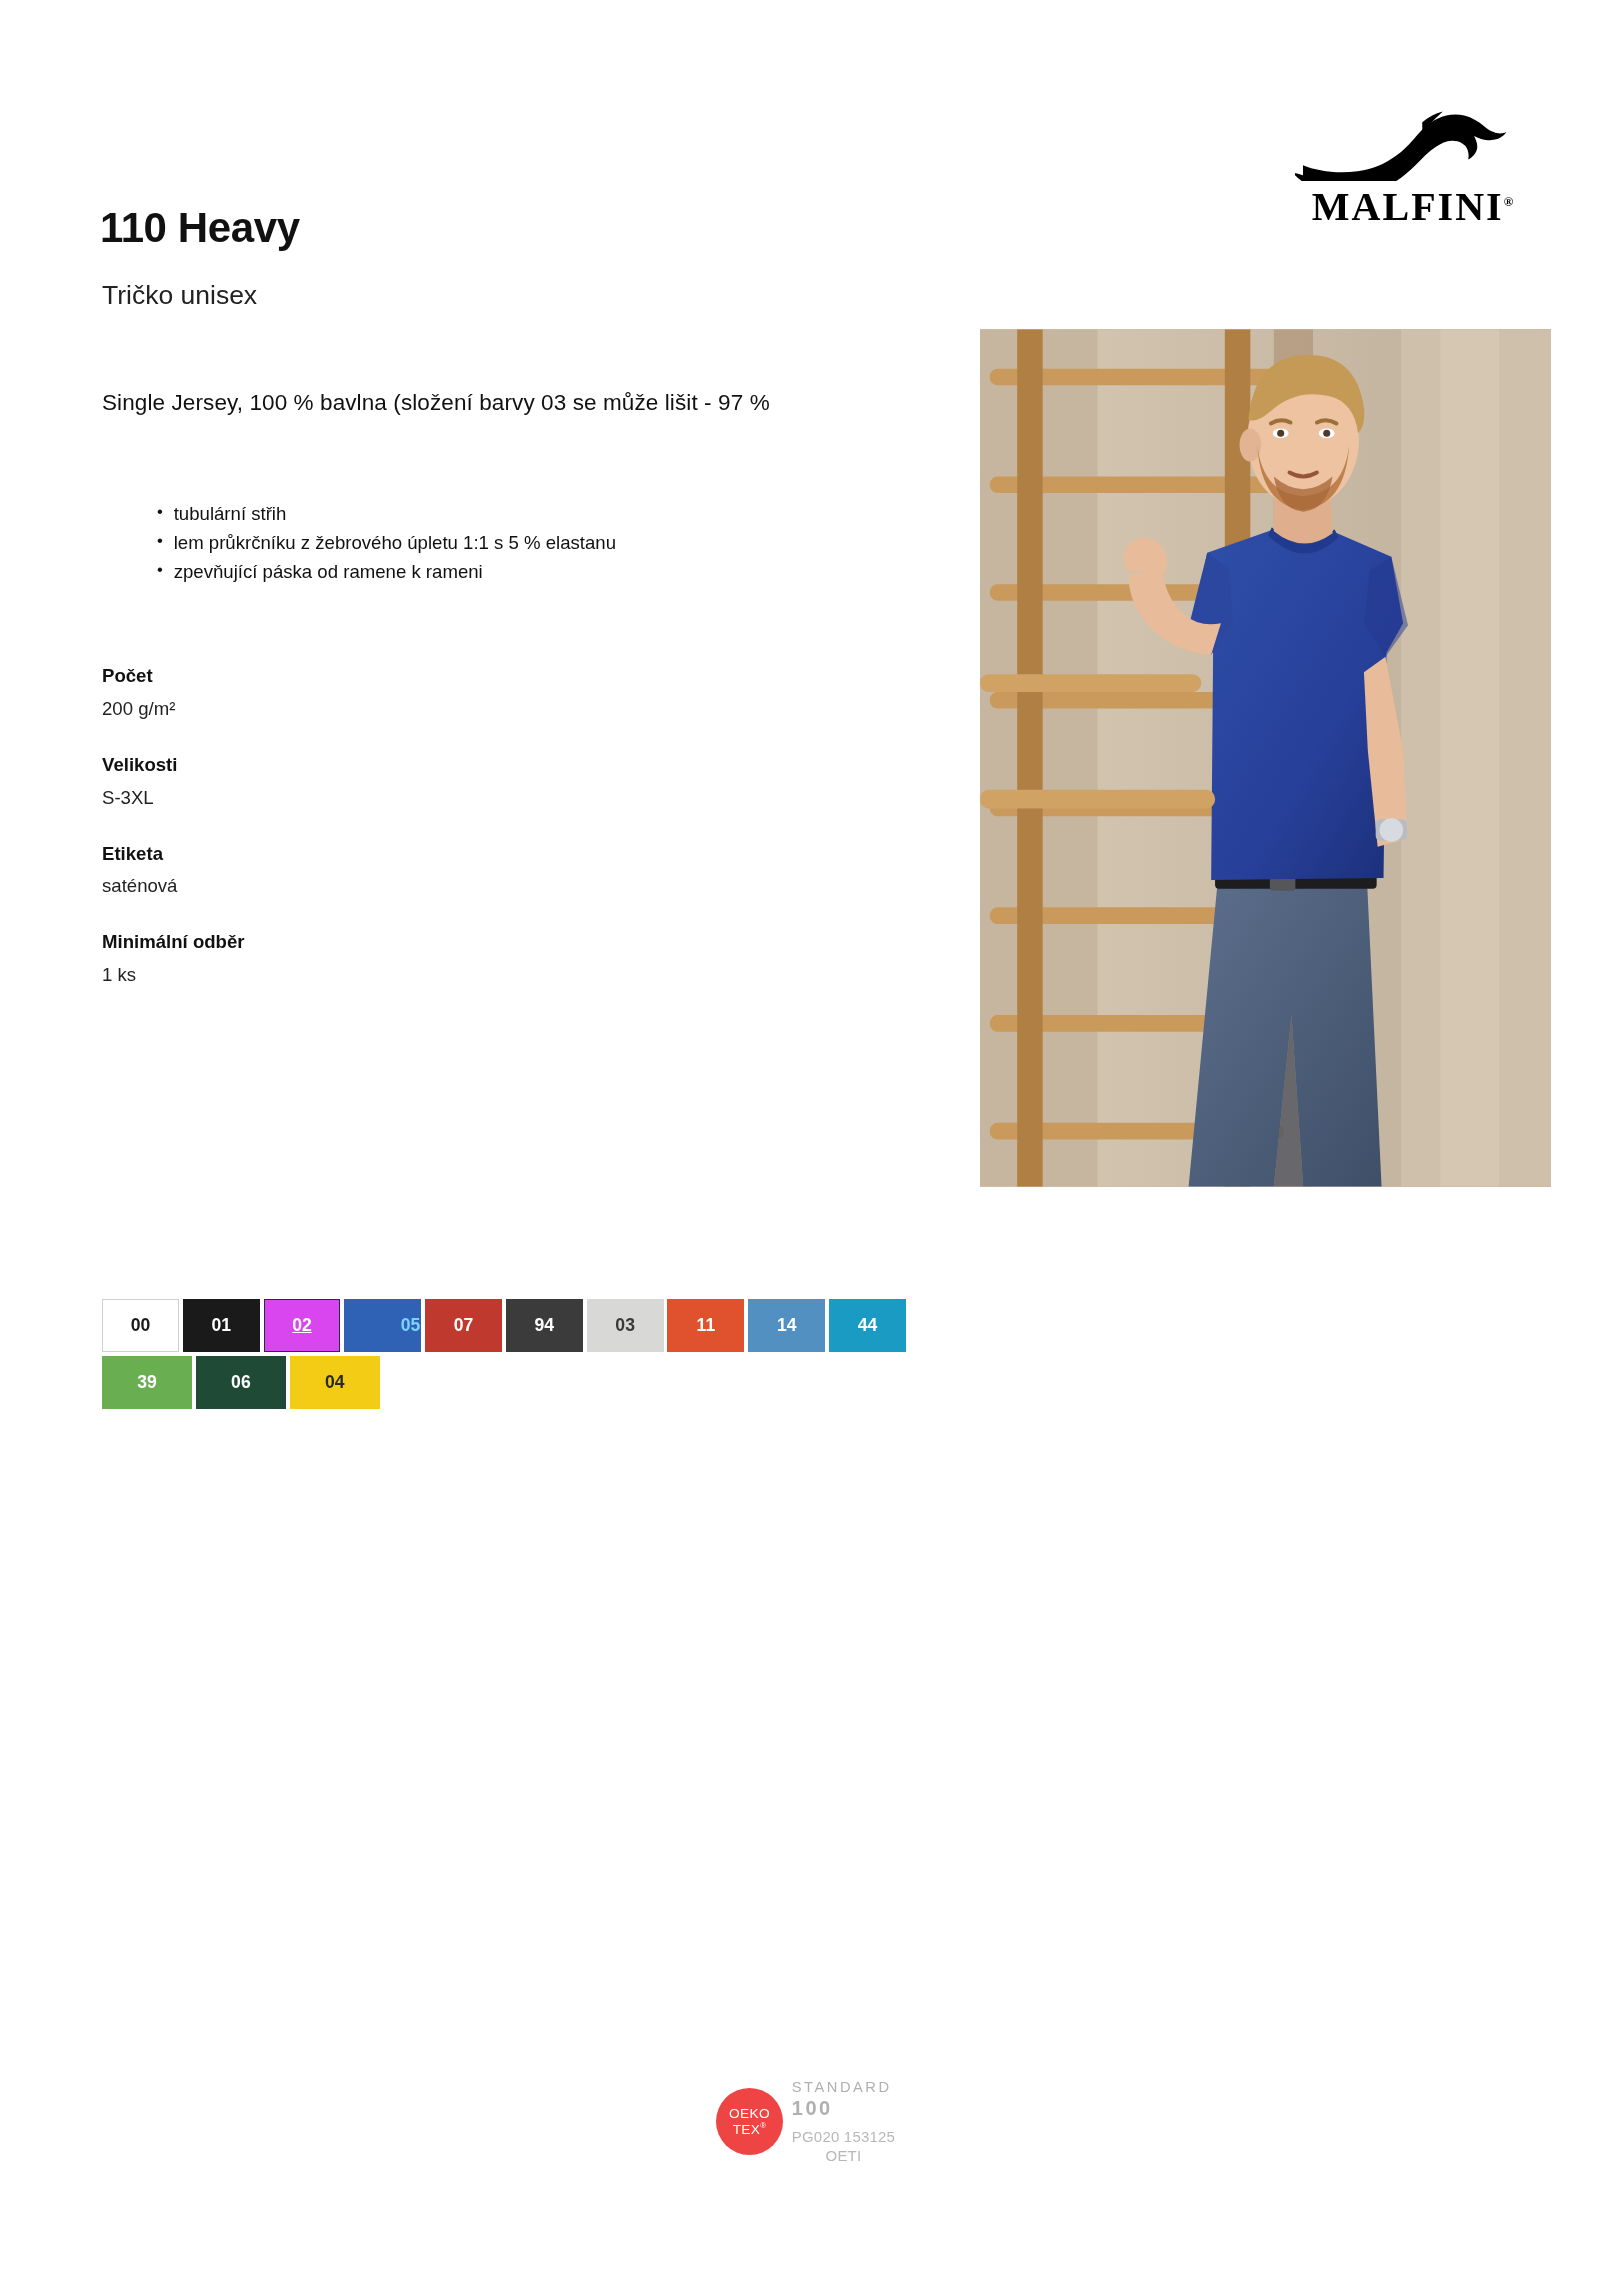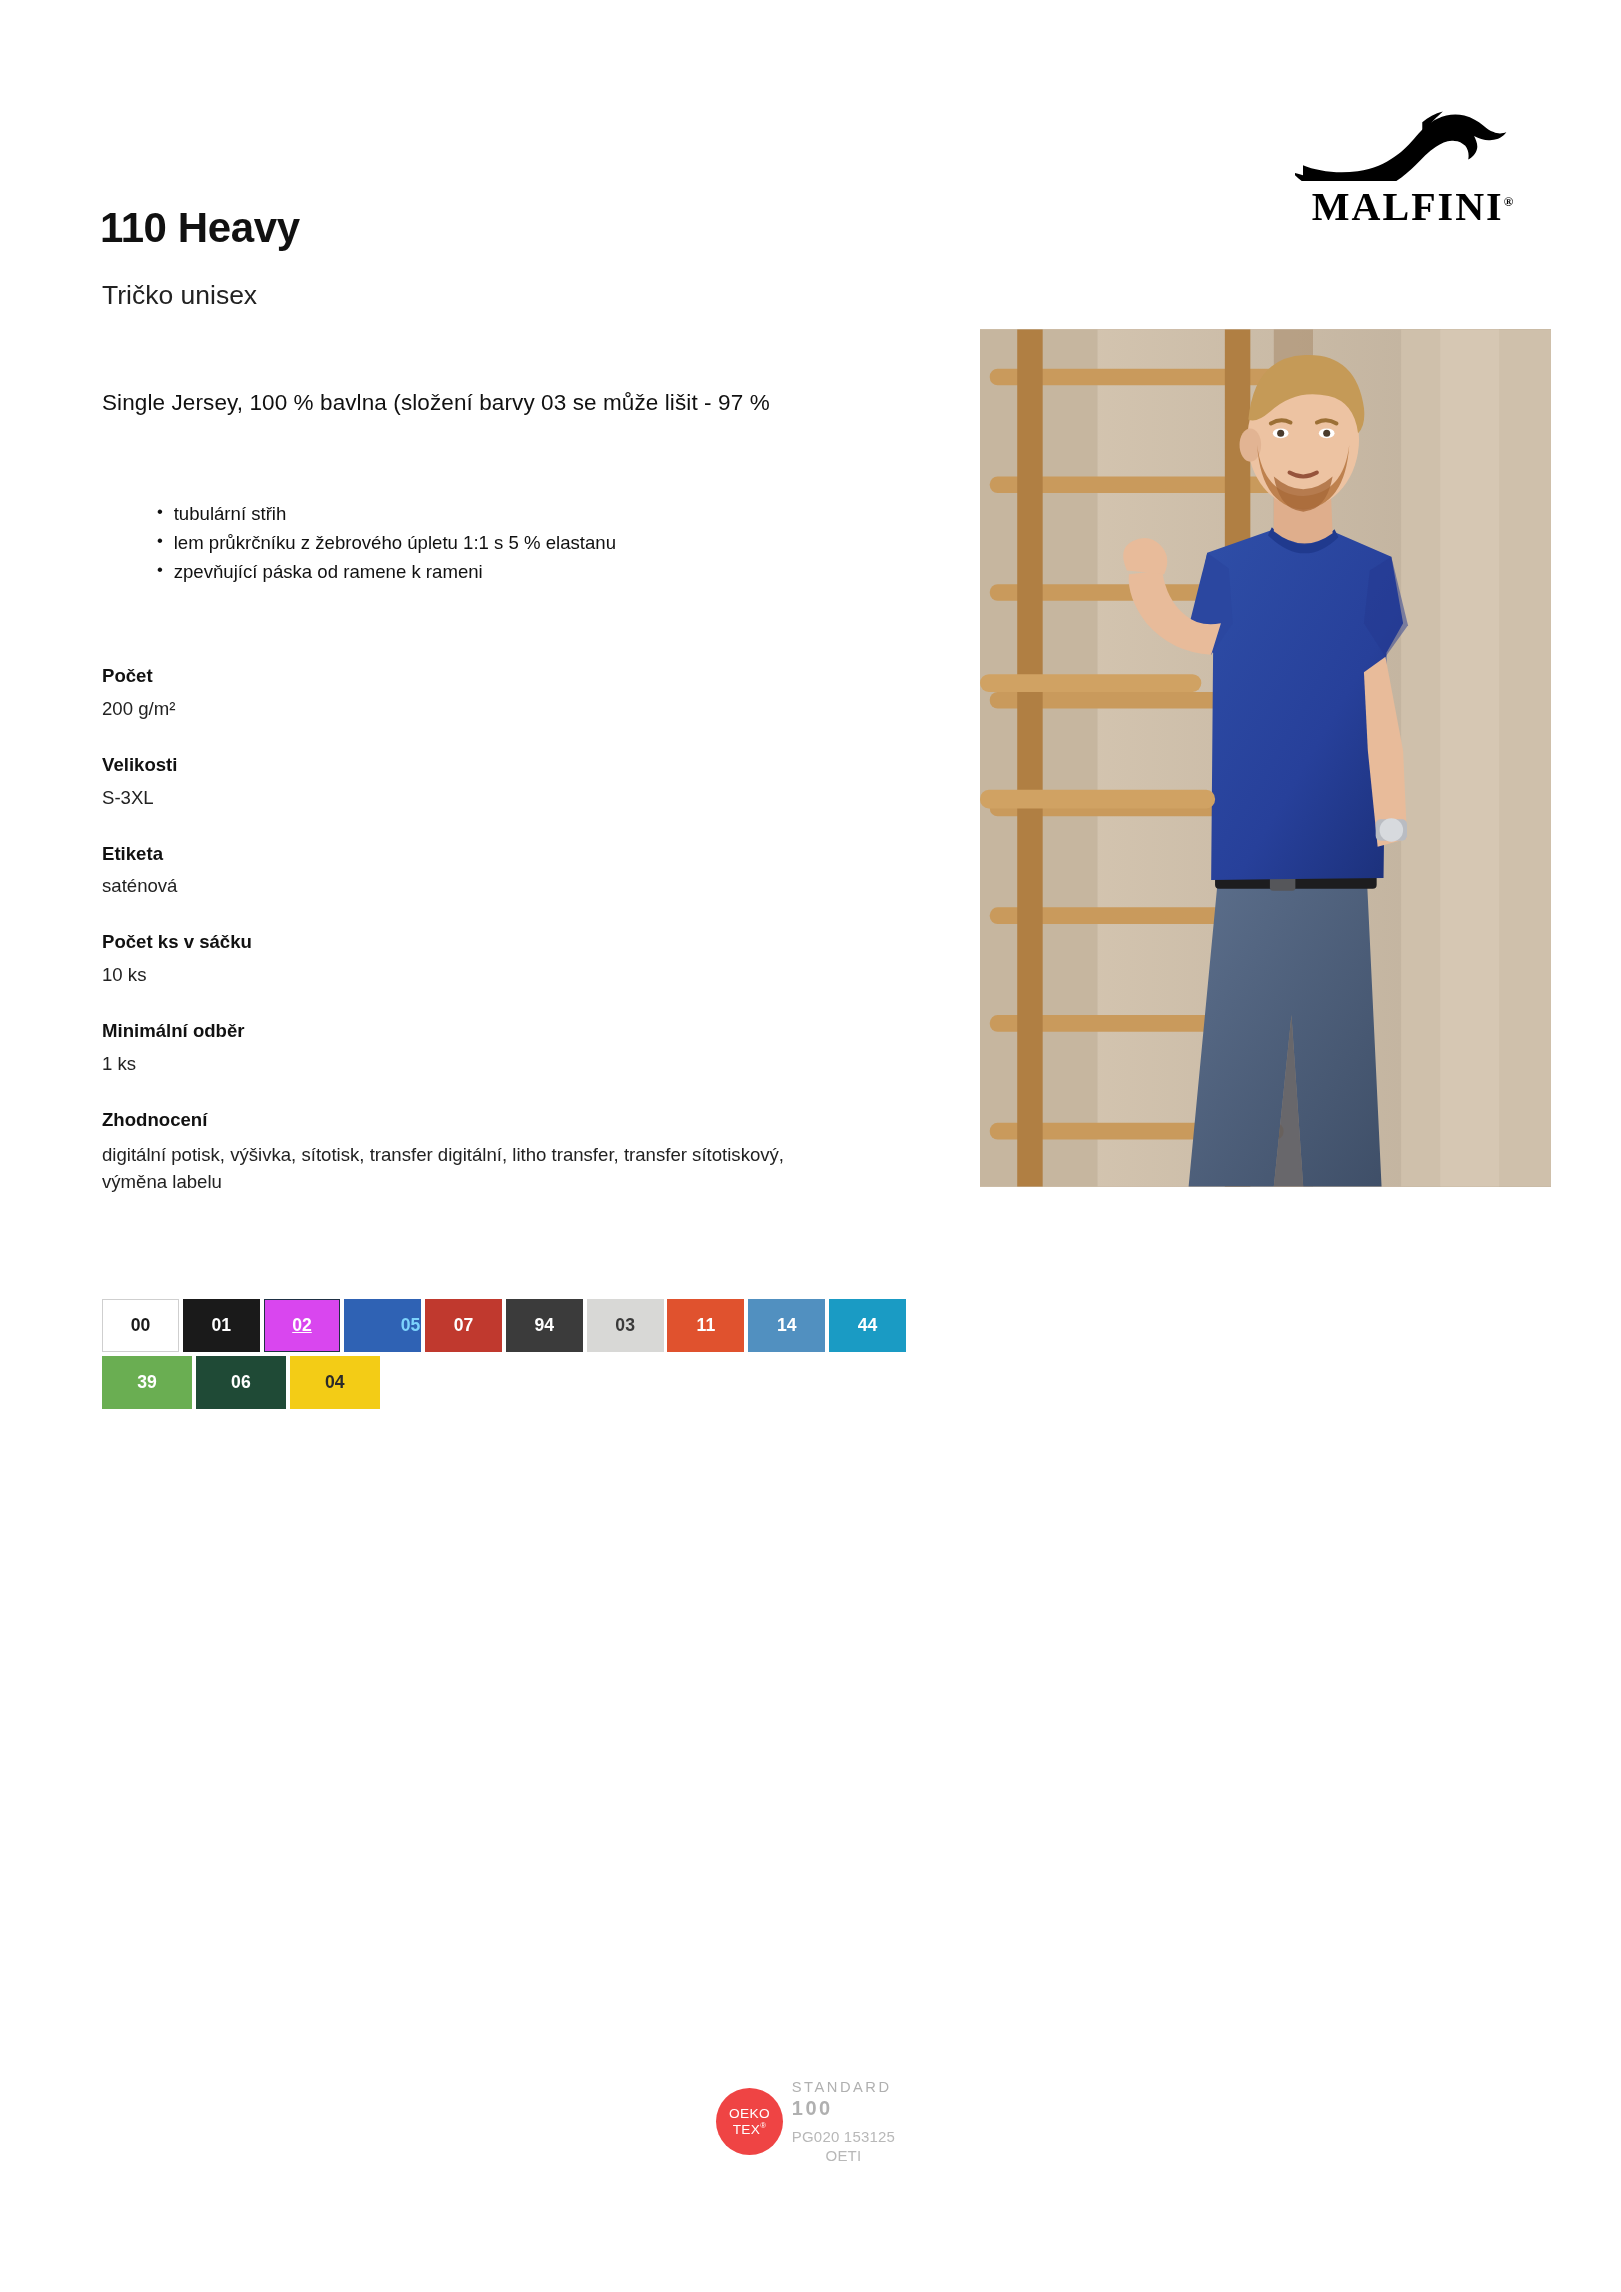--- a/index.html
+++ b/index.html
@@ -230,30 +230,22 @@
   </div>
   <div class="spec-row">
     <div class="spec-label">Velikosti</div>
     <div class="spec-value">S-3XL</div>
   </div>
   <div class="spec-row">
     <div class="spec-label">Etiketa</div>
     <div class="spec-value">saténová</div>
   </div>
   <div class="spec-row">
-    <div class="spec-label">Počet ks v sáčku</div>
-    <div class="spec-value">10 ks</div>
-  </div>
-  <div class="spec-row">
     <div class="spec-label">Minimální odběr</div>
     <div class="spec-value">1 ks</div>
-  </div>
-  <div class="spec-row">
-    <div class="spec-label">Zhodnocení</div>
-    <div class="spec-value wide">digitální potisk, výšivka, sítotisk, transfer digitální, litho transfer, transfer sítotiskový, výměna labelu</div>
   </div>
 </div>
 
 <div class="swatches">
   <div class="swatch-row">
     <div class="swatch" style="background: rgb(255, 255, 255); color: rgb(26, 26, 26); border: 1px solid rgb(207, 207, 207);">
         <span>00</span>
       </div>
     <div class="swatch" style="background: rgb(26, 26, 26); color: rgb(255, 255, 255); border: 1px solid rgb(26, 26, 26);">
         <span>01</span>

